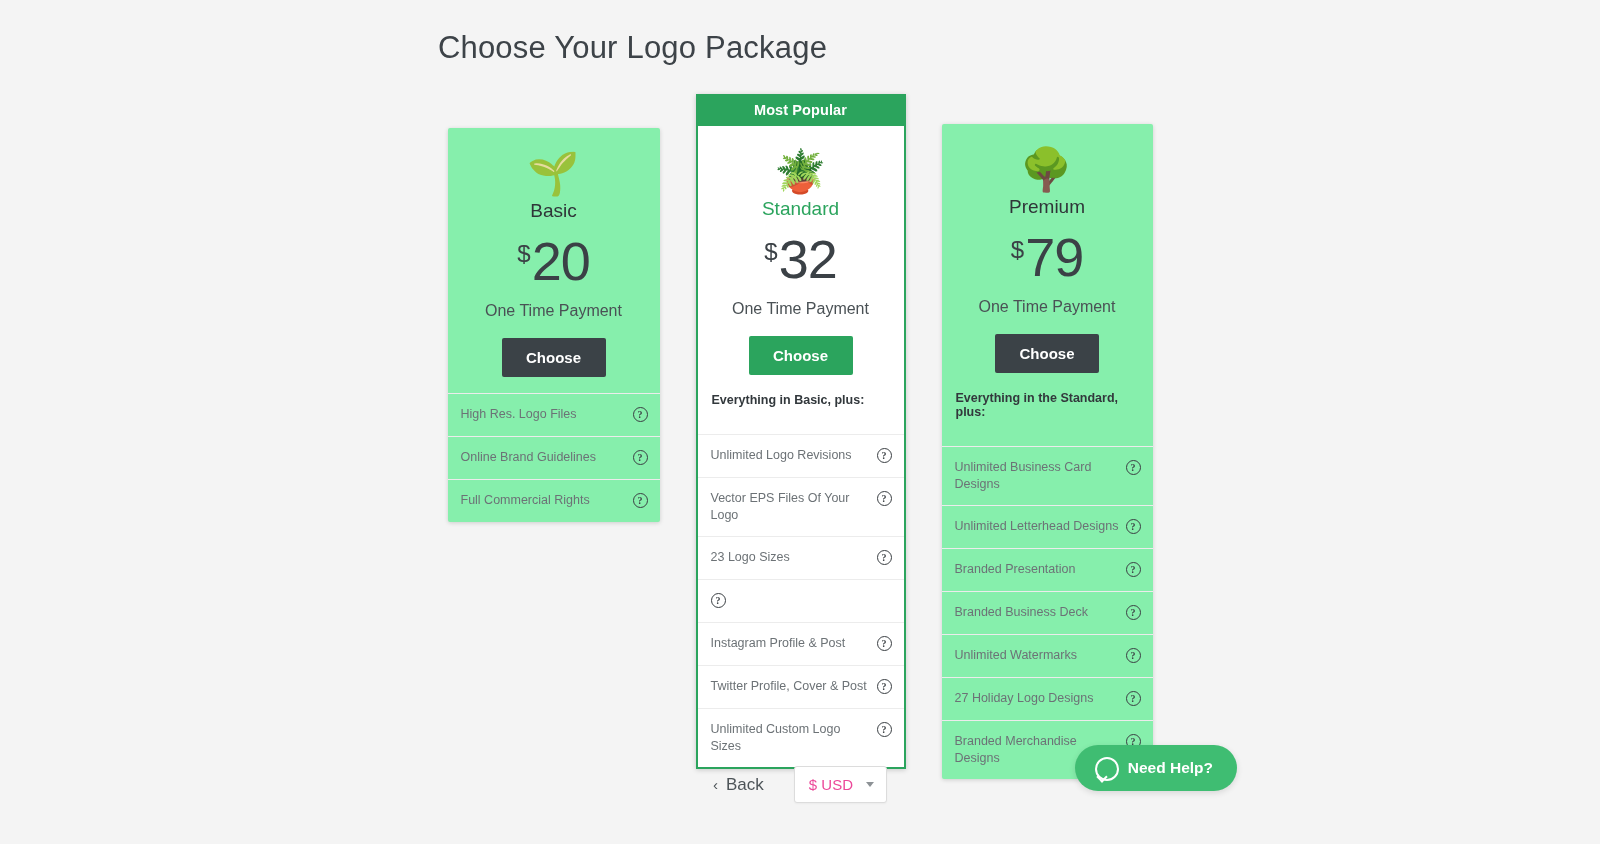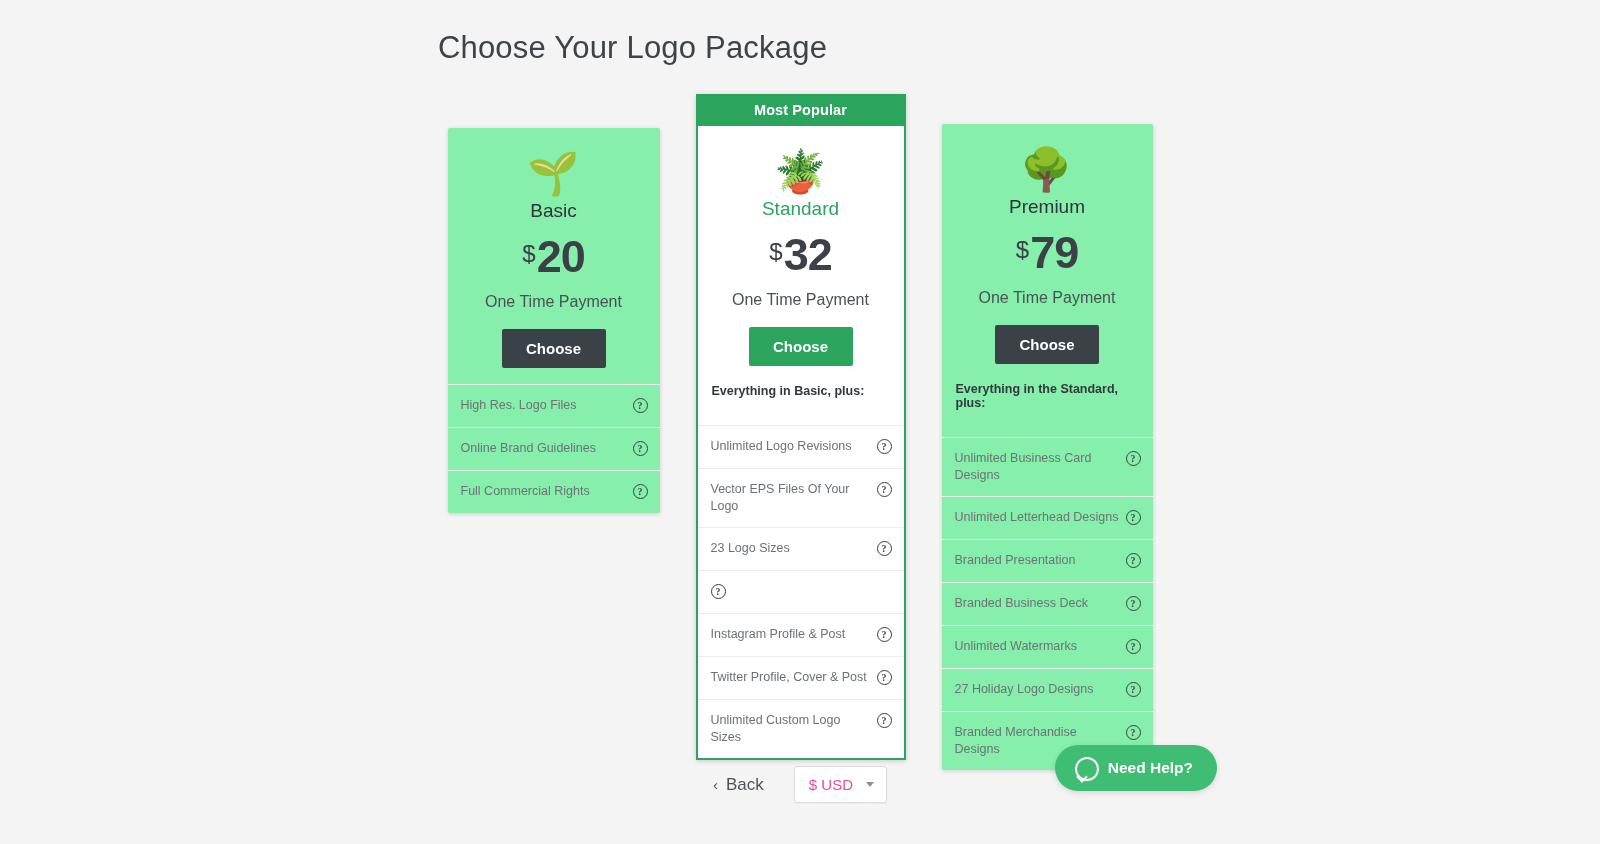--- a/index.html
+++ b/index.html
@@ -96,22 +96,22 @@
     align-items:flex-start;
     line-height:1;
   }
   .price .cur {
     font-size:24px;
     font-weight:300;
     margin-top:8px;
     margin-right:1px;
   }
   .price .amt {
-    font-size:45px;
-    font-weight:700;
+    font-size:54px;
+    font-weight:400;
     letter-spacing:-1px;
   }
 
   .subtitle {
     margin-top:14px;
     font-size:16px;
     color:#4a5155;
     font-weight:400;
   }
 
@@ -211,21 +211,21 @@
   .caret {
     width:0;height:0;
     border-left:4.5px solid transparent;
     border-right:4.5px solid transparent;
     border-top:5px solid #8d9296;
   }
 
   
   .need-help {
     position:absolute;
-    right:48px;
+    right:28px;
     top:745px;
     display:flex;
     align-items:center;
     gap:11px;
     background:#3fbd72;
     color:#ffffff;
     border-radius:24px;
     padding:12px 24px 12px 20px;
     font-size:15.5px;
     font-weight:bold;

